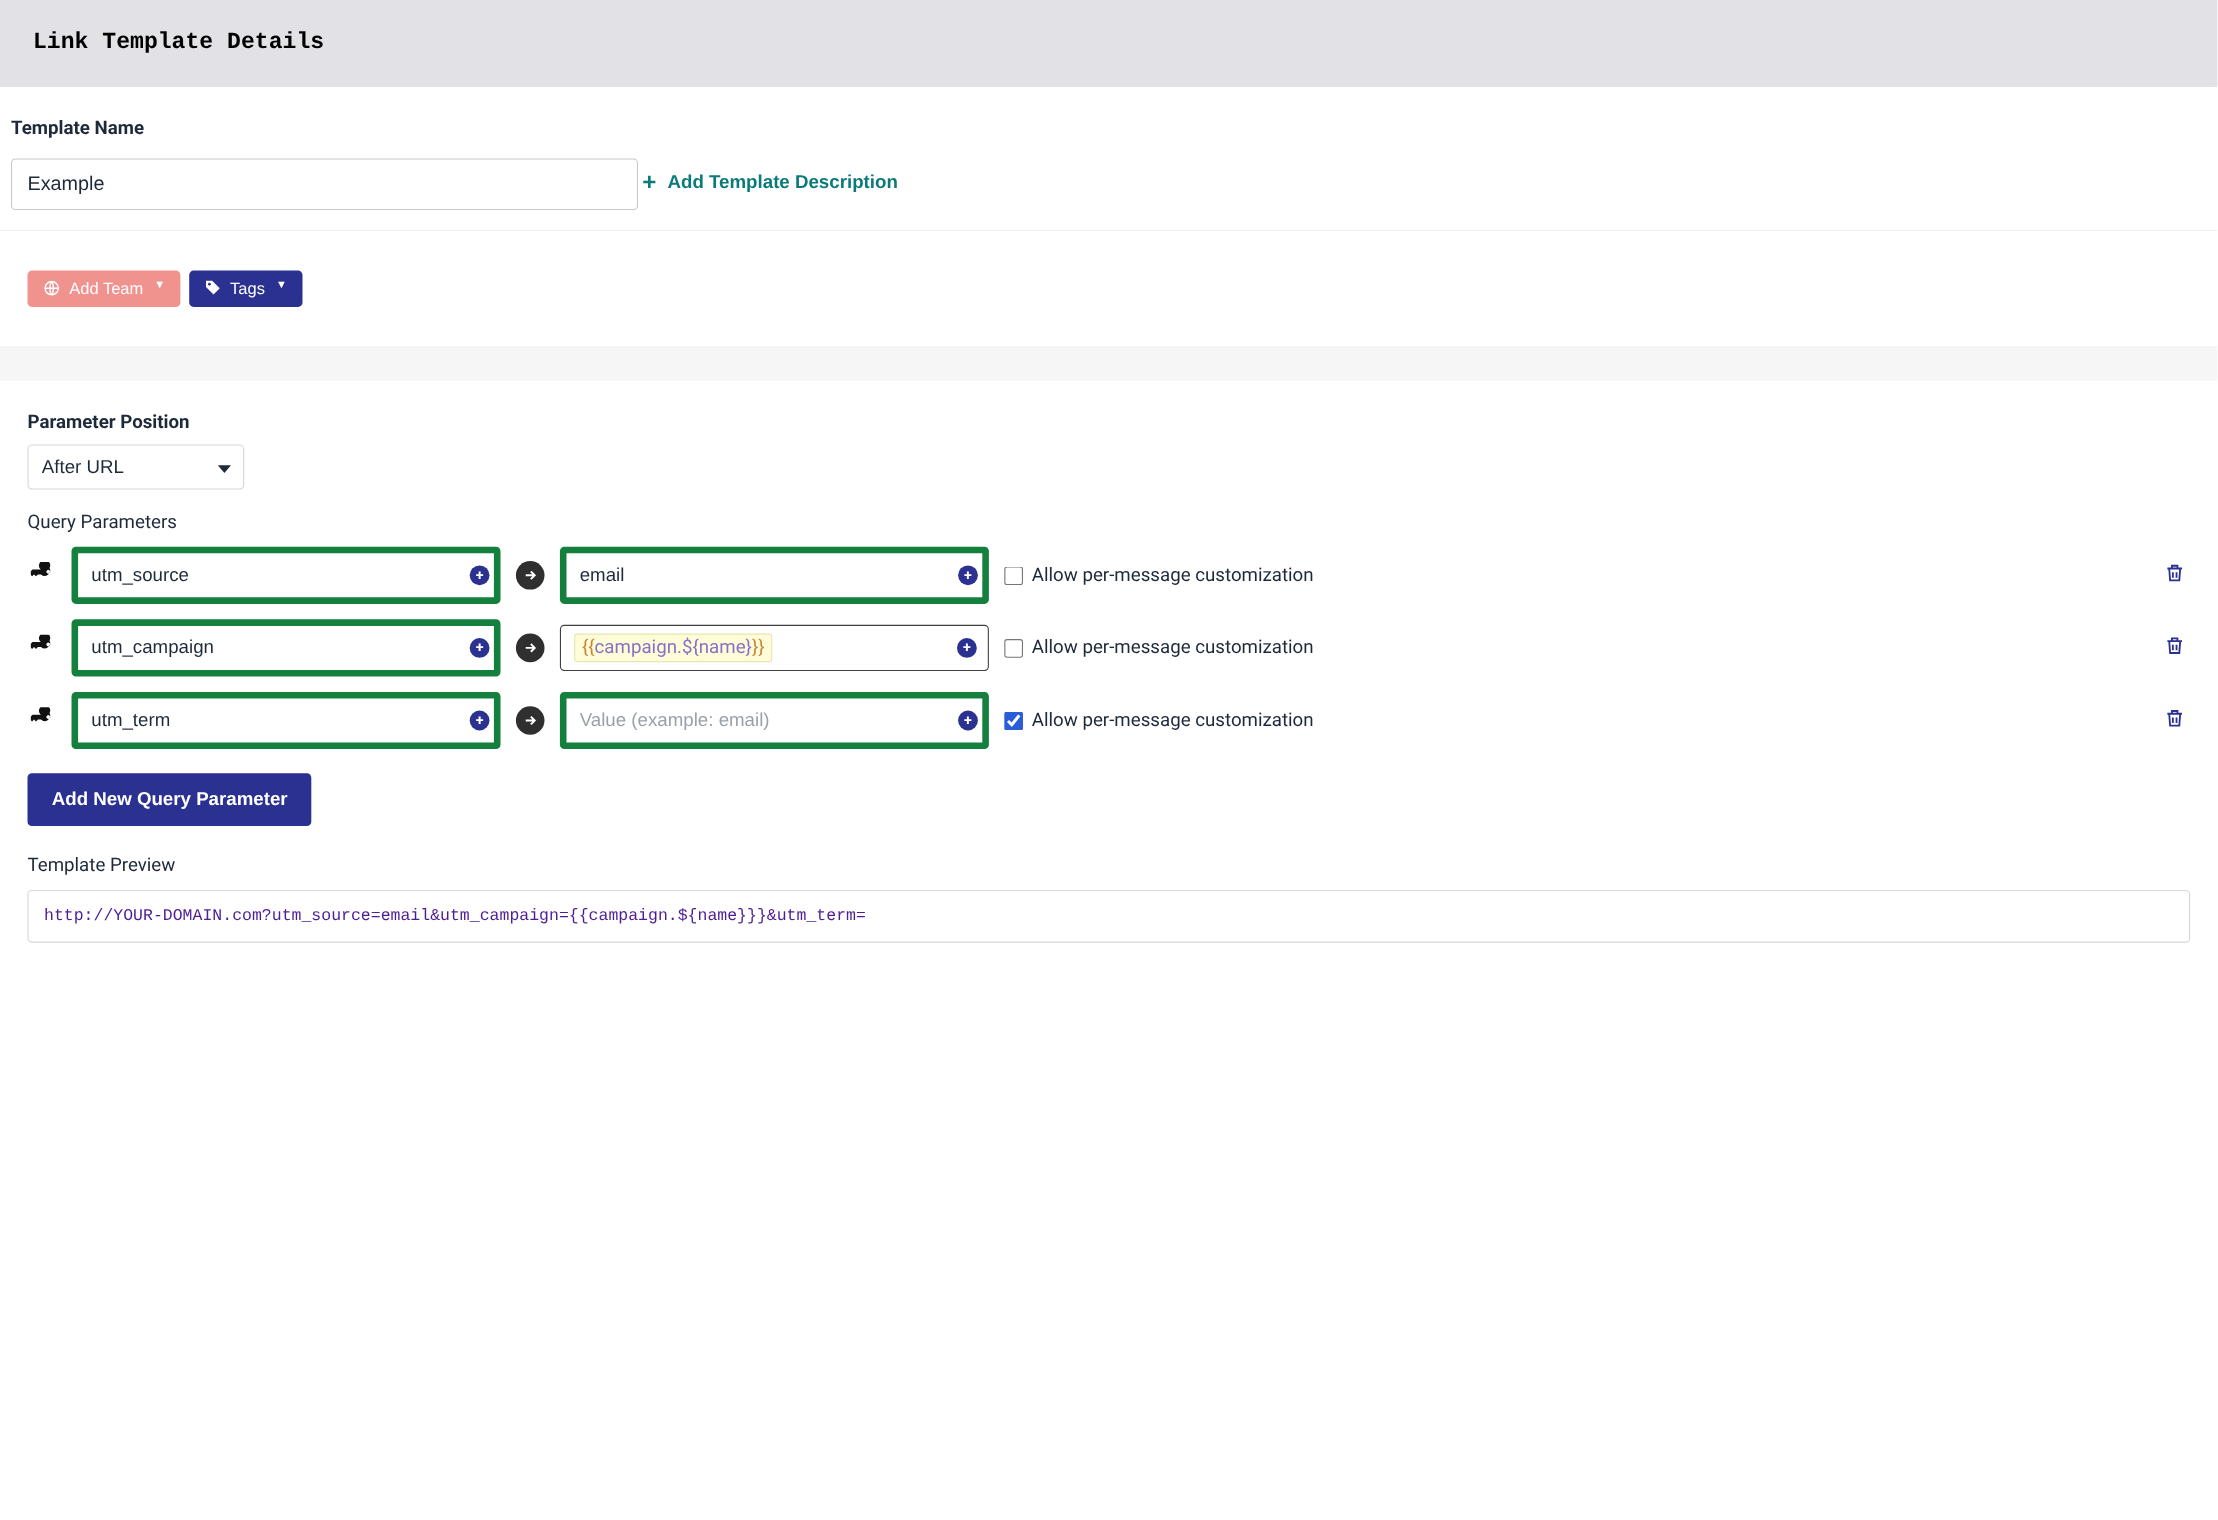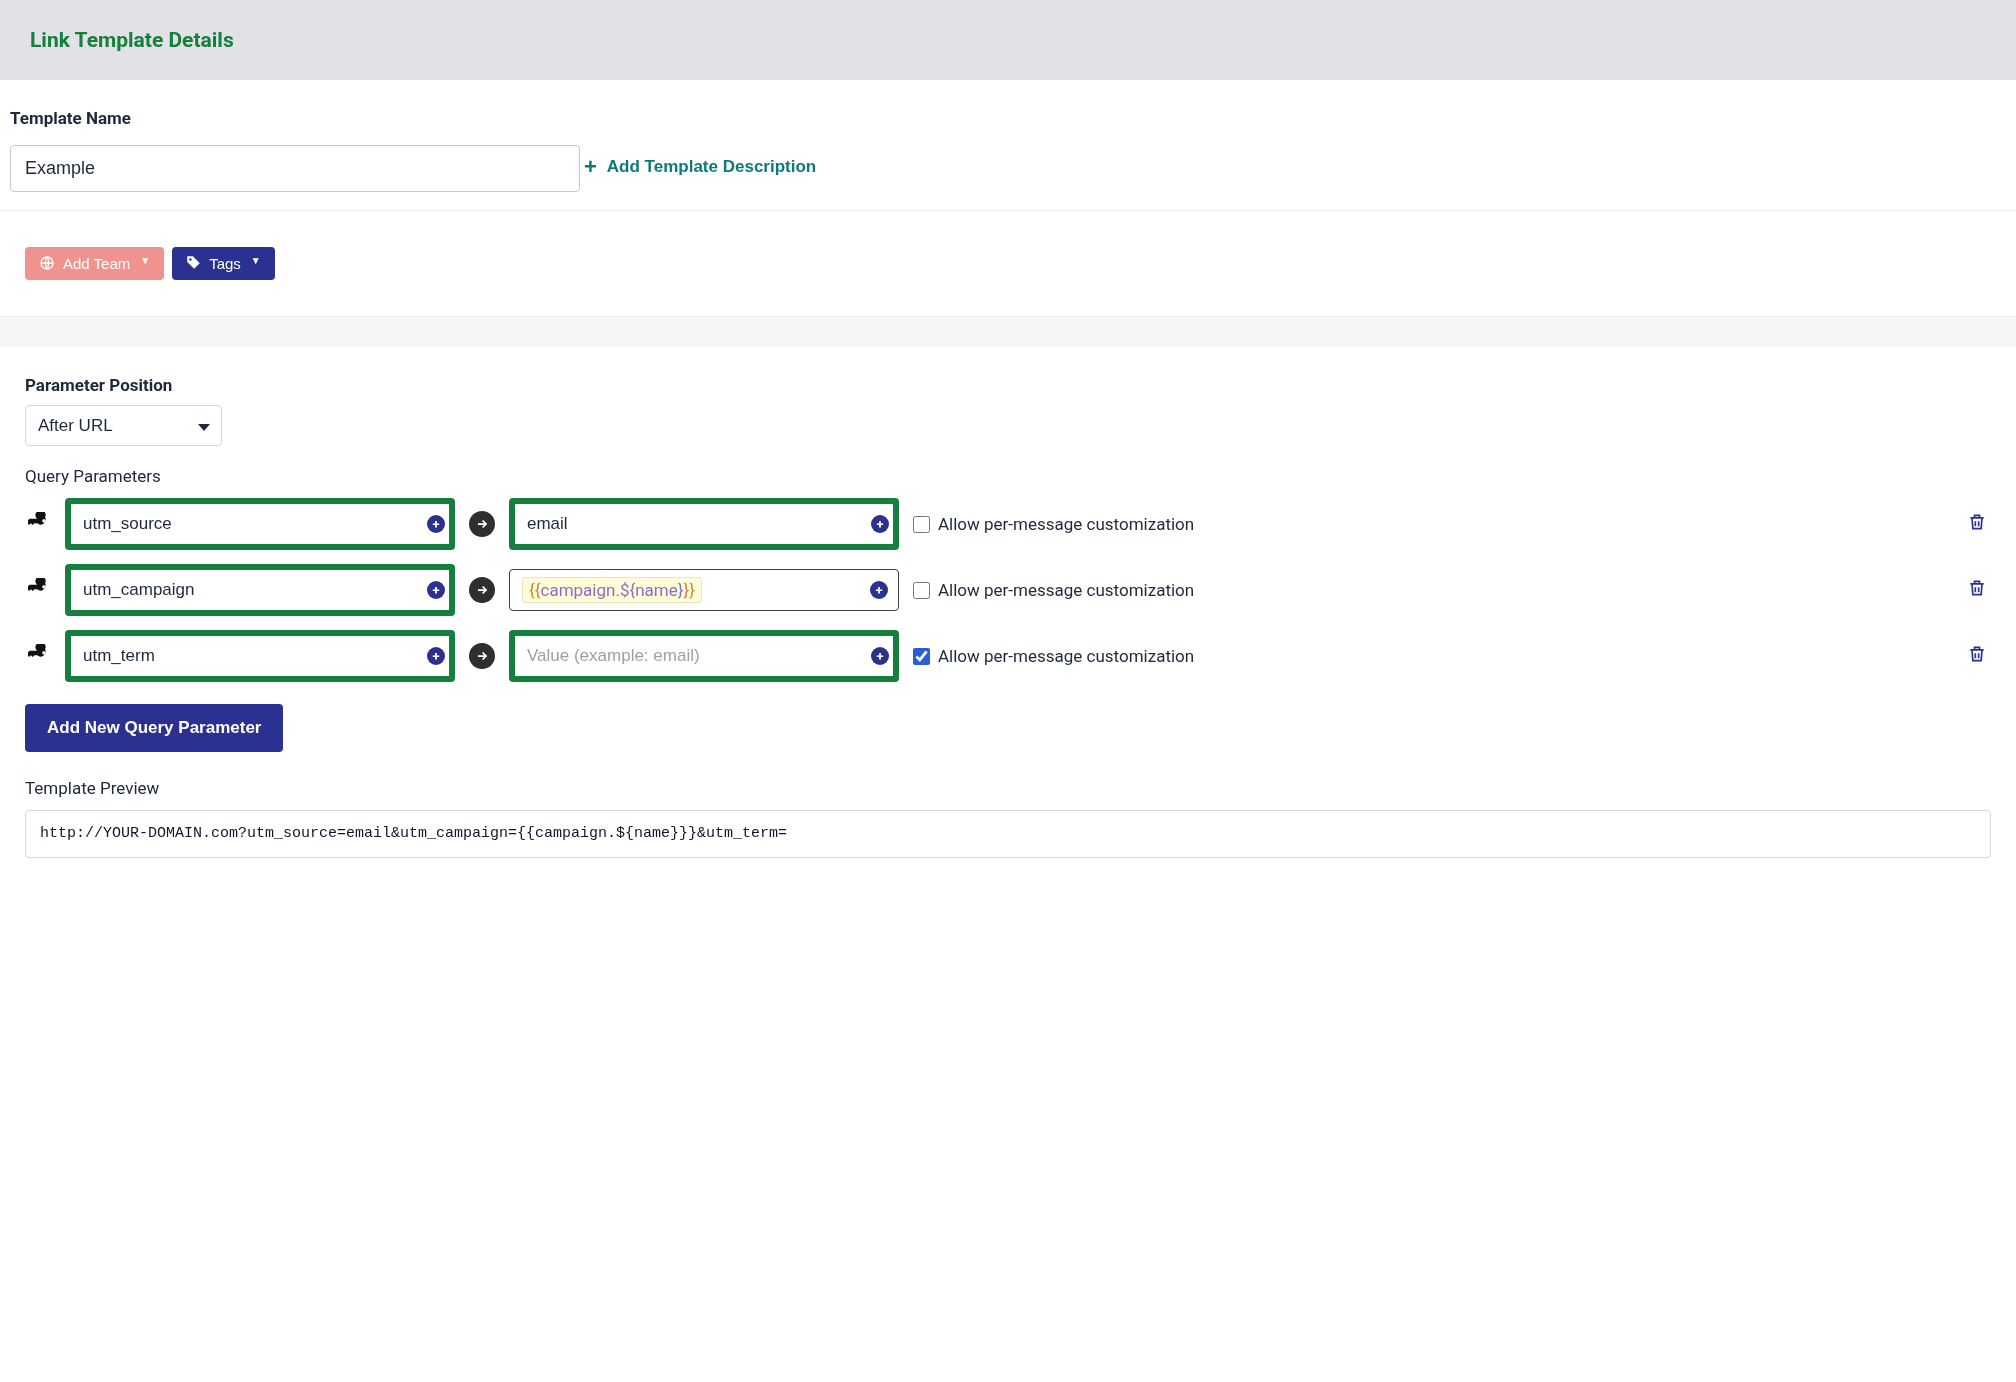--- a/index.html
+++ b/index.html
@@ -9,21 +9,22 @@
     color: #1e2a3a;
     font-size: 16px;
   }
   .header-bar {
     background: #e2e1e6;
     padding: 28px 30px;
   }
   .header-bar h1 {
     font-size: 21px;
     font-weight: 700;
-    color: #15803d;
+    color: #000000;
+    font-family: Liberation Mono, monospace;
   }
   .section {
     padding: 28px 25px 18px 10px;
     border-bottom: 1px solid #eee;
   }
   .label {
     font-weight: 700;
     font-size: 17px;
     color: #1e2a3a;
     margin-bottom: 10px;
@@ -230,21 +231,21 @@
     cursor: pointer;
     margin-top: 8px;
   }
   .preview-box {
     width: 100%;
     border: 1px solid #d7d7db;
     border-radius: 4px;
     padding: 14px 14px;
     font-family: "SFMono-Regular", Consolas, "Liberation Mono", Menlo, monospace;
     font-size: 15px;
-    color: #0f172a;
+    color: #4c1d95;
     margin-top: 8px;
     min-height: 48px;
   }
 </style>
 </head>
 <body>
 
 <div class="header-bar">
   <h1>Link Template Details</h1>
 </div>

